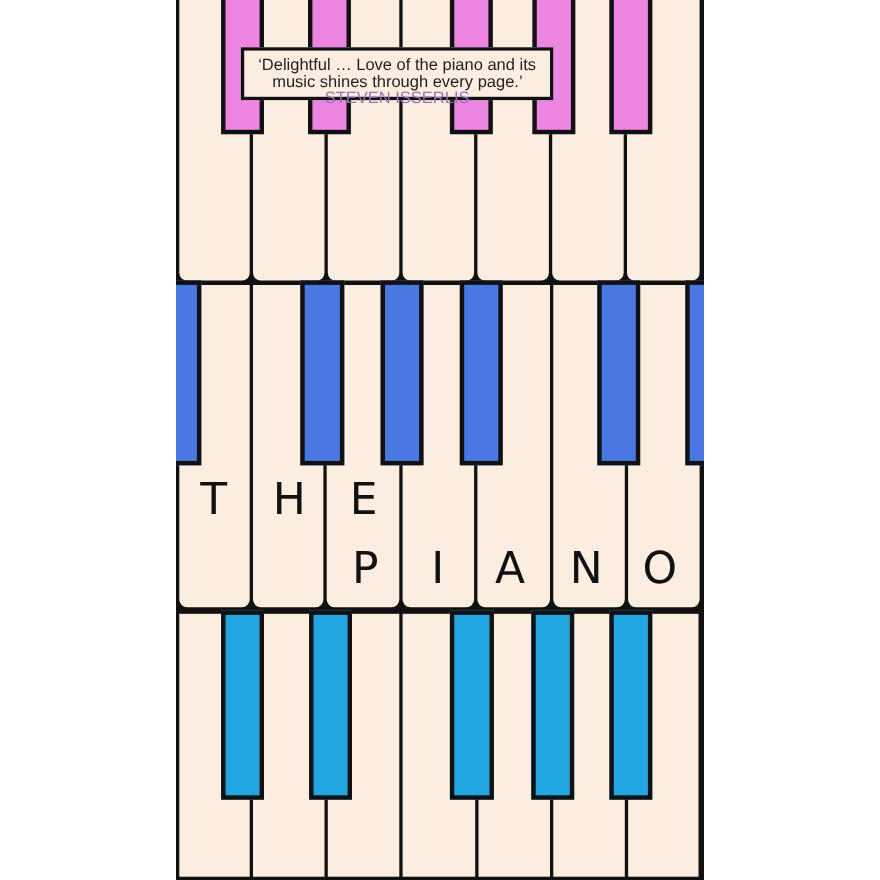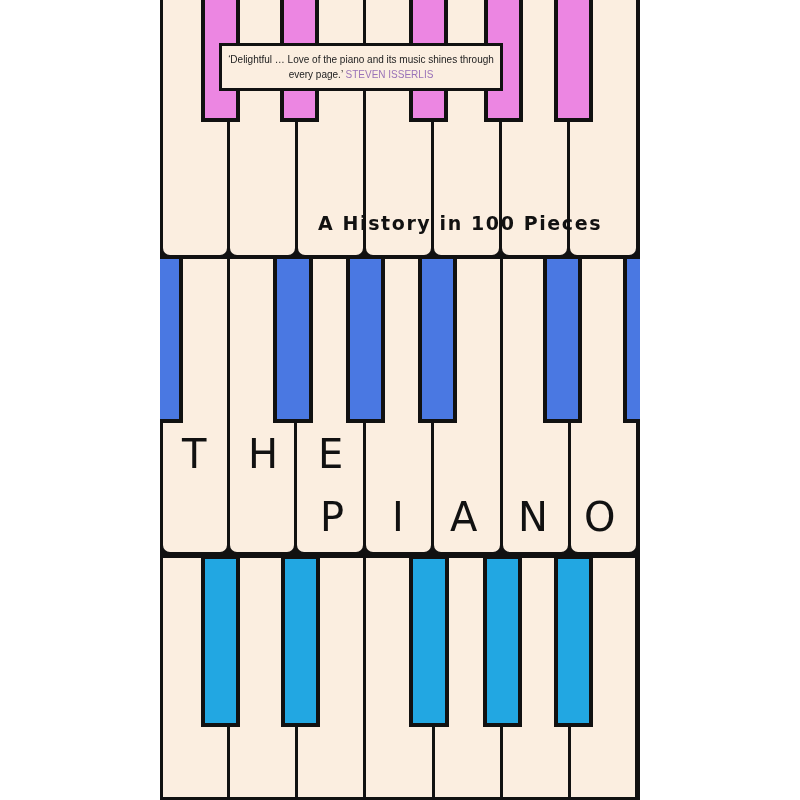--- a/index.html
+++ b/index.html
@@ -6,21 +6,21 @@
   body { width:800px; height:800px; position:relative; overflow:hidden; }
   .cover { position:absolute; left:160px; top:0; width:480px; height:800px; background:#111; overflow:hidden; }
   .band { position:absolute; left:0; width:480px; background:#111; }
   .wkey { position:absolute; background:#fbeee0; }
   .wkey.rounded { border-radius:0 0 7px 7px; }
   .bkey { position:absolute; border:4px solid #111; box-sizing:border-box; }
   .pink { background:#ec86e2; }
   .blue { background:#4a78e2; }
   .cyan { background:#22a7e2; }
   .quote-box { position:absolute; left:59px; top:43px; width:284px; height:48px; background:#fbeee0; border:3px solid #111; box-sizing:border-box;
-    font-family:"Liberation Sans", sans-serif; font-size:10px; line-height:15px; text-align:center; color:#222; padding-top:6px; }
+    font-family:"Liberation Sans", sans-serif; font-size:15px; line-height:15px; text-align:center; color:#222; padding-top:6px; }
   .quote-attr { color:#9a73b8; }
   .subtitle { position:absolute; left:158px; top:212px; font-family:"DejaVu Sans", sans-serif; font-weight:bold; font-size:19px; letter-spacing:1.6px; color:#111; white-space:nowrap; }
   .title-letter { position:absolute; font-family:"DejaVu Sans", sans-serif; font-size:40px; color:#111; font-weight:normal; }
   .author { position:absolute; left:27px; top:740px; font-family:"DejaVu Sans", sans-serif; font-weight:bold; font-size:24px; color:#111; white-space:nowrap; letter-spacing:0.5px; }
 </style>
 </head>
 <body>
 
 <div class="cover">
 
@@ -37,21 +37,20 @@
     <div class="bkey pink" style="left:120px;top:-4px;width:39px;height:126px;"></div>
     <div class="bkey pink" style="left:249px;top:-4px;width:39px;height:126px;"></div>
     <div class="bkey pink" style="left:324px;top:-4px;width:39px;height:126px;"></div>
     <div class="bkey pink" style="left:394px;top:-4px;width:39px;height:126px;"></div>
 
     <div class="quote-box">
       <span>‘Delightful … Love of the piano and its music shines through every page.’</span>
       <span class="quote-attr">STEVEN ISSERLIS</span>
     </div>
 
-    <div class="subtitle">A History in 100 Pieces</div>
   </div>
 
   <div class="band" style="top:257px;height:298px;">
     <div class="wkey rounded" style="left:3px;top:2px;width:64px;height:293px;"></div>
     <div class="wkey rounded" style="left:70px;top:2px;width:64px;height:293px;"></div>
     <div class="wkey rounded" style="left:137px;top:2px;width:66px;height:293px;"></div>
     <div class="wkey rounded" style="left:206px;top:2px;width:65px;height:293px;"></div>
     <div class="wkey rounded" style="left:274px;top:2px;width:66px;height:293px;"></div>
     <div class="wkey rounded" style="left:343px;top:2px;width:65px;height:293px;"></div>
     <div class="wkey rounded" style="left:411px;top:2px;width:65px;height:293px;"></div>

